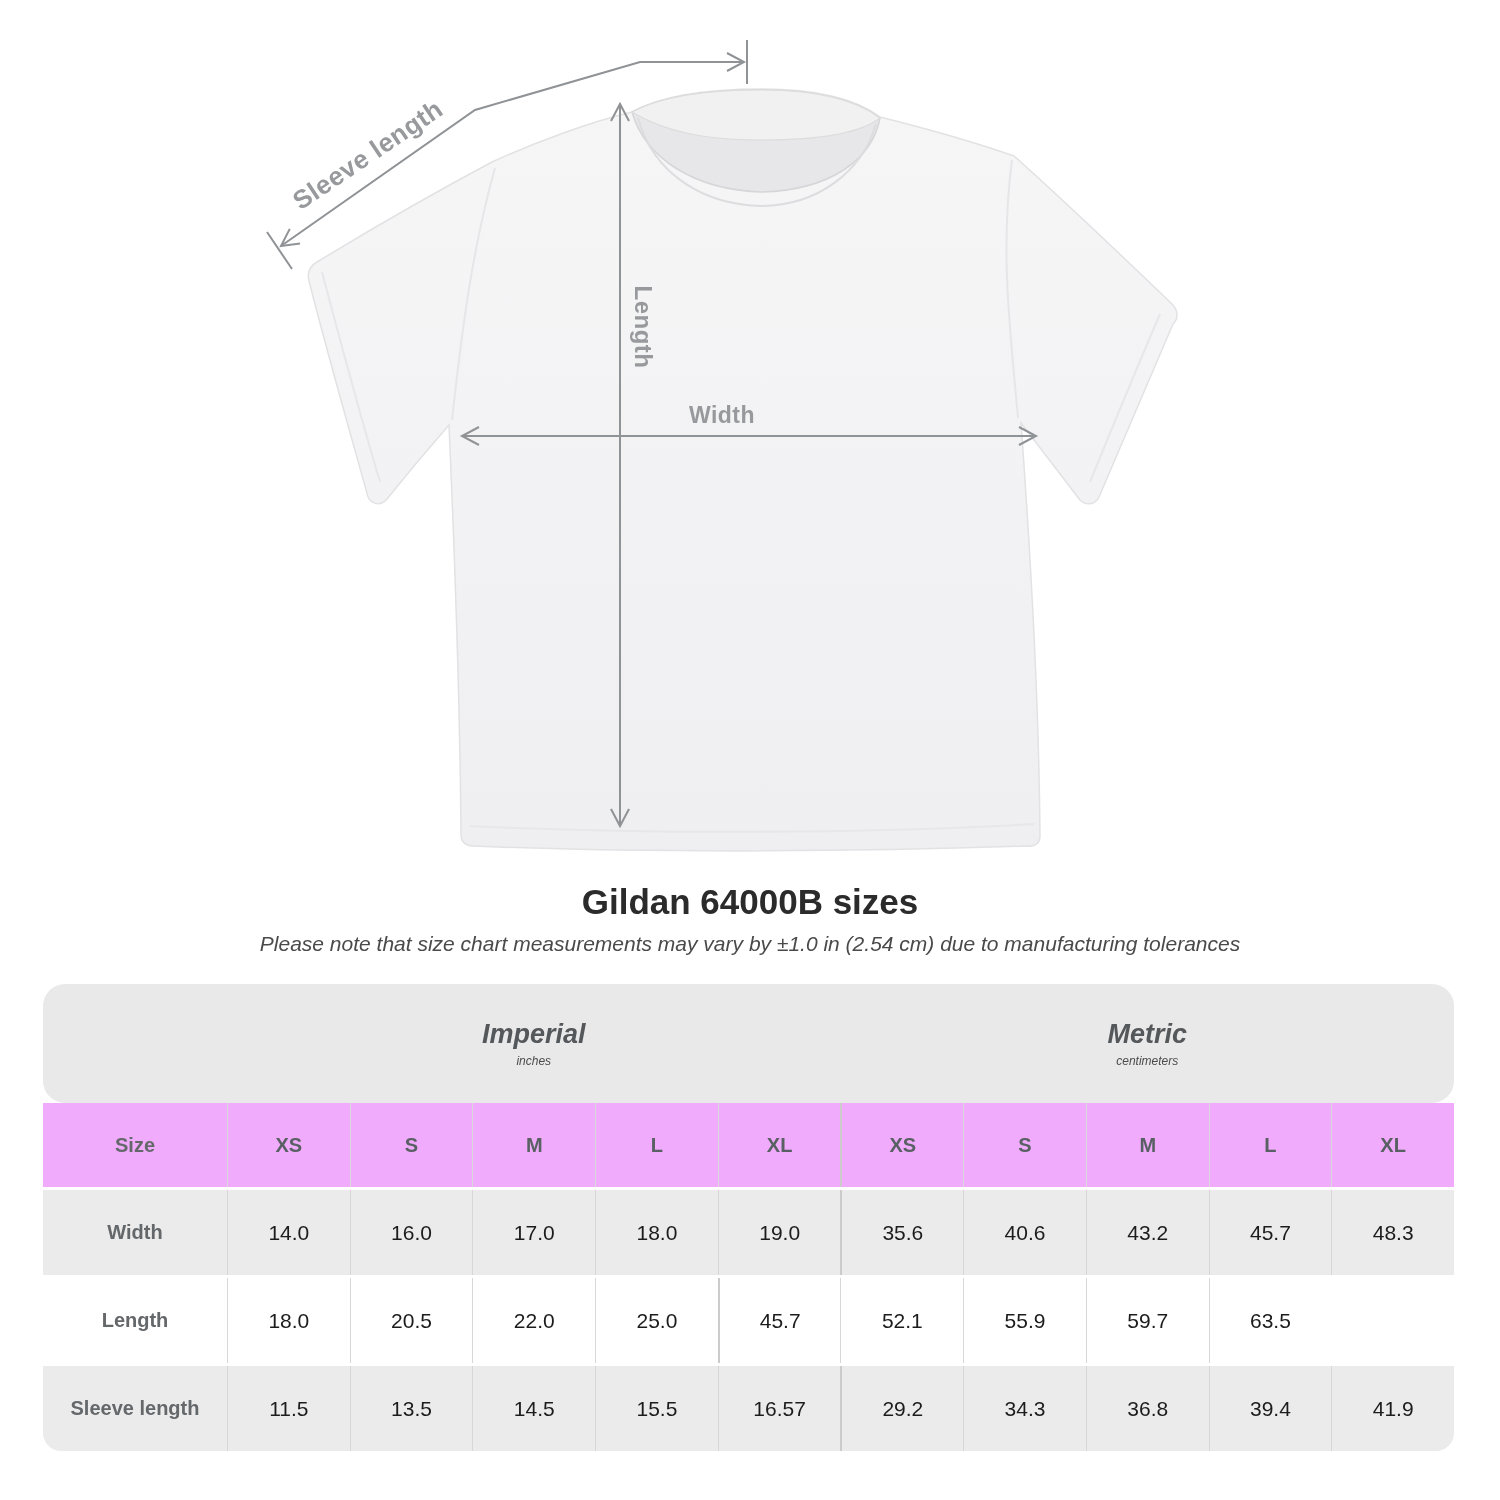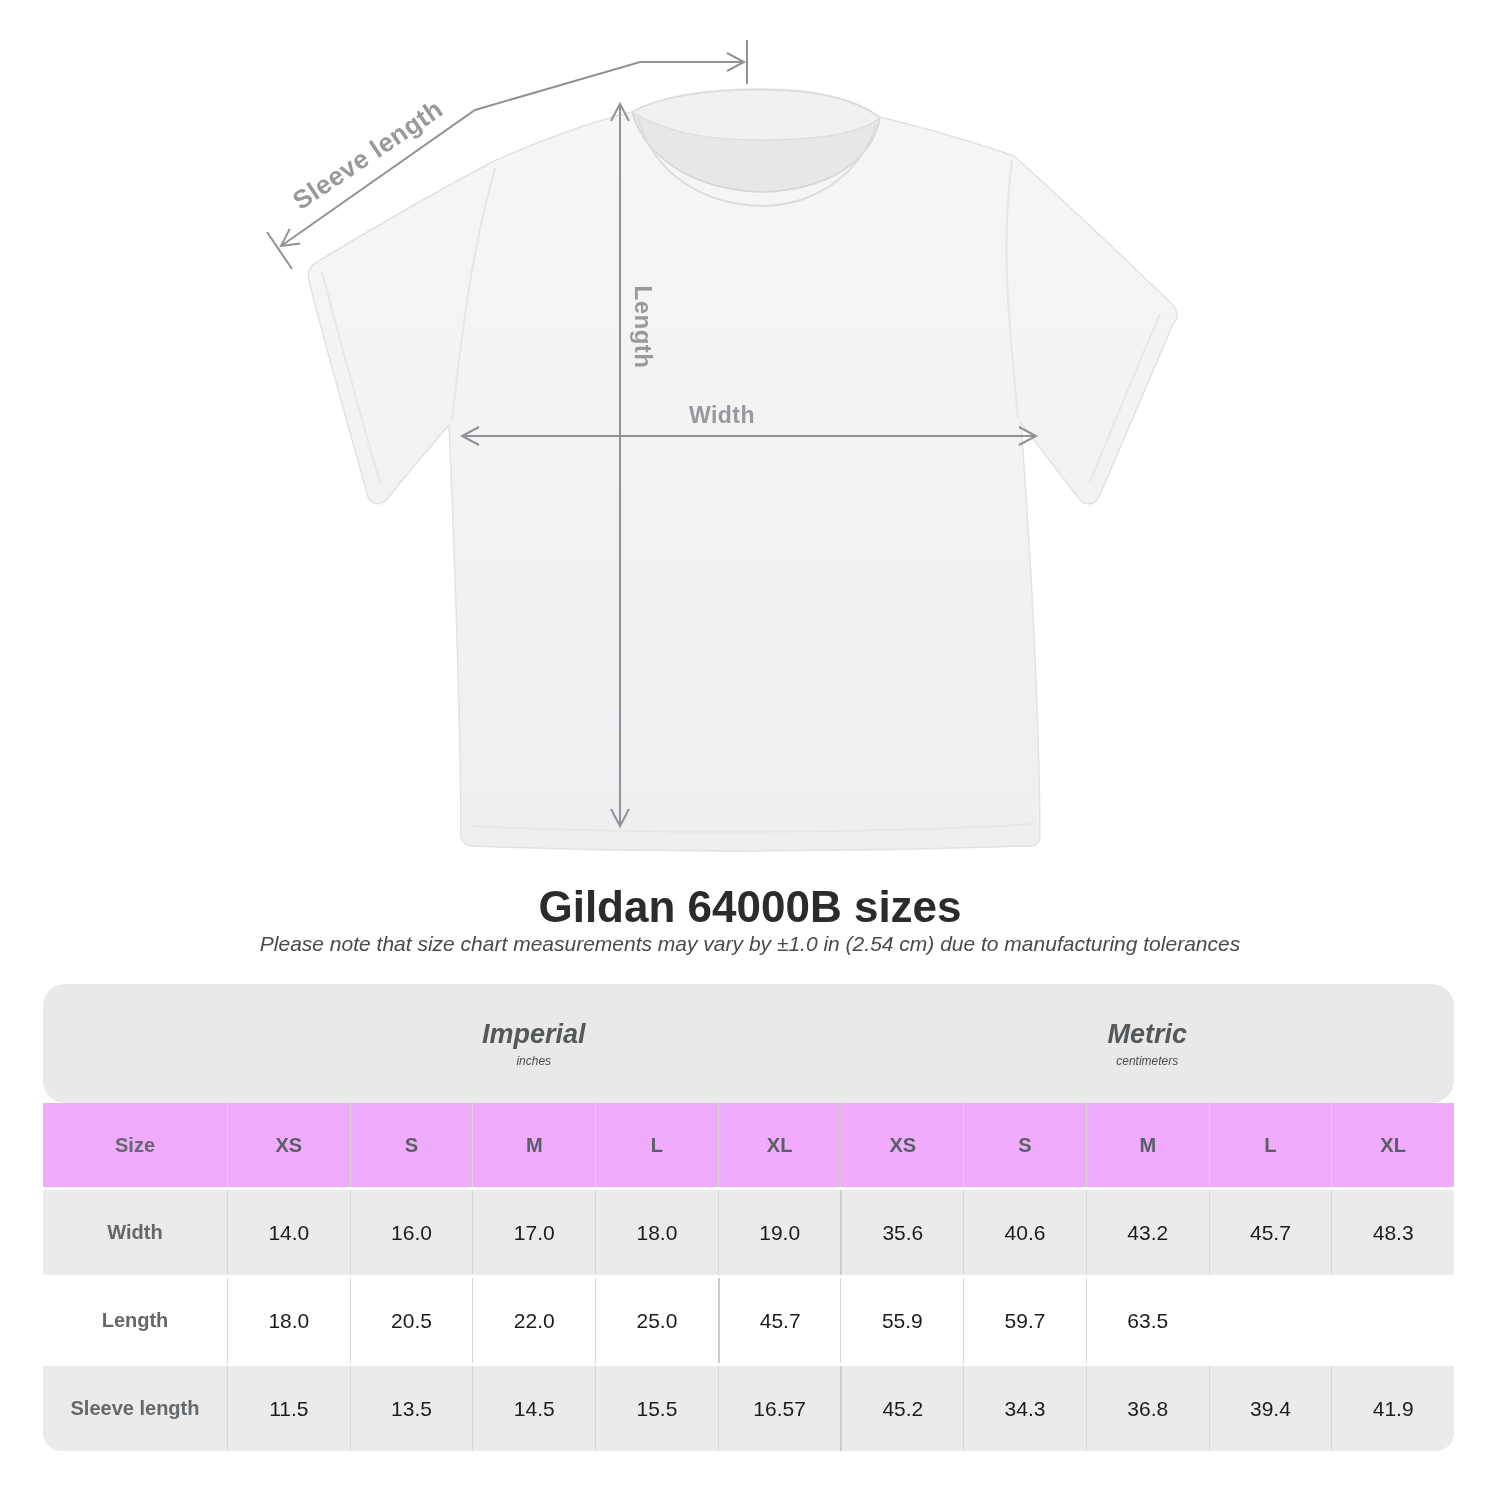--- a/index.html
+++ b/index.html
@@ -10,21 +10,21 @@
   .figure{position:absolute;left:0;top:0;width:1500px;height:870px;}
   .figure svg{position:absolute;left:0;top:0;}
   .dim-label{position:absolute;font-weight:bold;color:#97999c;white-space:nowrap;
              transform:translate(-50%,-50%);letter-spacing:.5px;}
   .lbl-sleeve{left:368px;top:155px;font-size:26px;transform:translate(-50%,-50%) rotate(-34deg);}
   .lbl-length{left:643px;top:327px;font-size:24px;transform:translate(-50%,-50%) rotate(90deg);}
   .lbl-width{left:722px;top:415px;font-size:23px;}
 
   
   .page-title{position:absolute;left:0;top:882px;width:1500px;text-align:center;
-              font-size:44px;font-weight:bold;color:#2b2b2b;}
+              font-size:35px;font-weight:bold;color:#2b2b2b;}
   .page-note{position:absolute;left:0;top:932px;width:1500px;text-align:center;
              font-size:21px;font-style:italic;color:#4a4a4a;}
 
   
   .size-table{position:absolute;left:43px;top:984px;width:1411px;border-radius:18px;
               overflow:hidden;}
   .trow{display:grid;box-sizing:border-box;}
   .group-row{height:119px;grid-template-columns:184px 1fr 1fr;background:#e9e9e9;border-radius:22px;}
   .gcell{display:flex;flex-direction:column;align-items:center;justify-content:center;gap:4px;}
   .gname{font-size:27px;font-weight:bold;font-style:italic;color:#54585b;}
@@ -158,33 +158,34 @@
       <div class="cell vcell">48.3</div>
     </div>
 
     <div class="trow data-row">
       <div class="cell lcell">Length</div>
       <div class="cell vcell">18.0</div>
       <div class="cell vcell">20.5</div>
       <div class="cell vcell">22.0</div>
       <div class="cell vcell">25.0</div>
       <div class="cell vcell mid">45.7</div>
+      <div class="cell vcell">52.1</div>
       <div class="cell vcell">55.9</div>
       <div class="cell vcell">59.7</div>
       <div class="cell vcell">63.5</div>
     </div>
 
     <div class="trow data-row stripe">
       <div class="cell lcell">Sleeve length</div>
       <div class="cell vcell">11.5</div>
       <div class="cell vcell">13.5</div>
       <div class="cell vcell">14.5</div>
       <div class="cell vcell">15.5</div>
       <div class="cell vcell">16.57</div>
-      <div class="cell vcell mid">45.2</div>
+      <div class="cell vcell mid">29.2</div>
       <div class="cell vcell">34.3</div>
       <div class="cell vcell">36.8</div>
       <div class="cell vcell">39.4</div>
       <div class="cell vcell">41.9</div>
     </div>
 
   </div>
 </div>
 
 </body></html>

